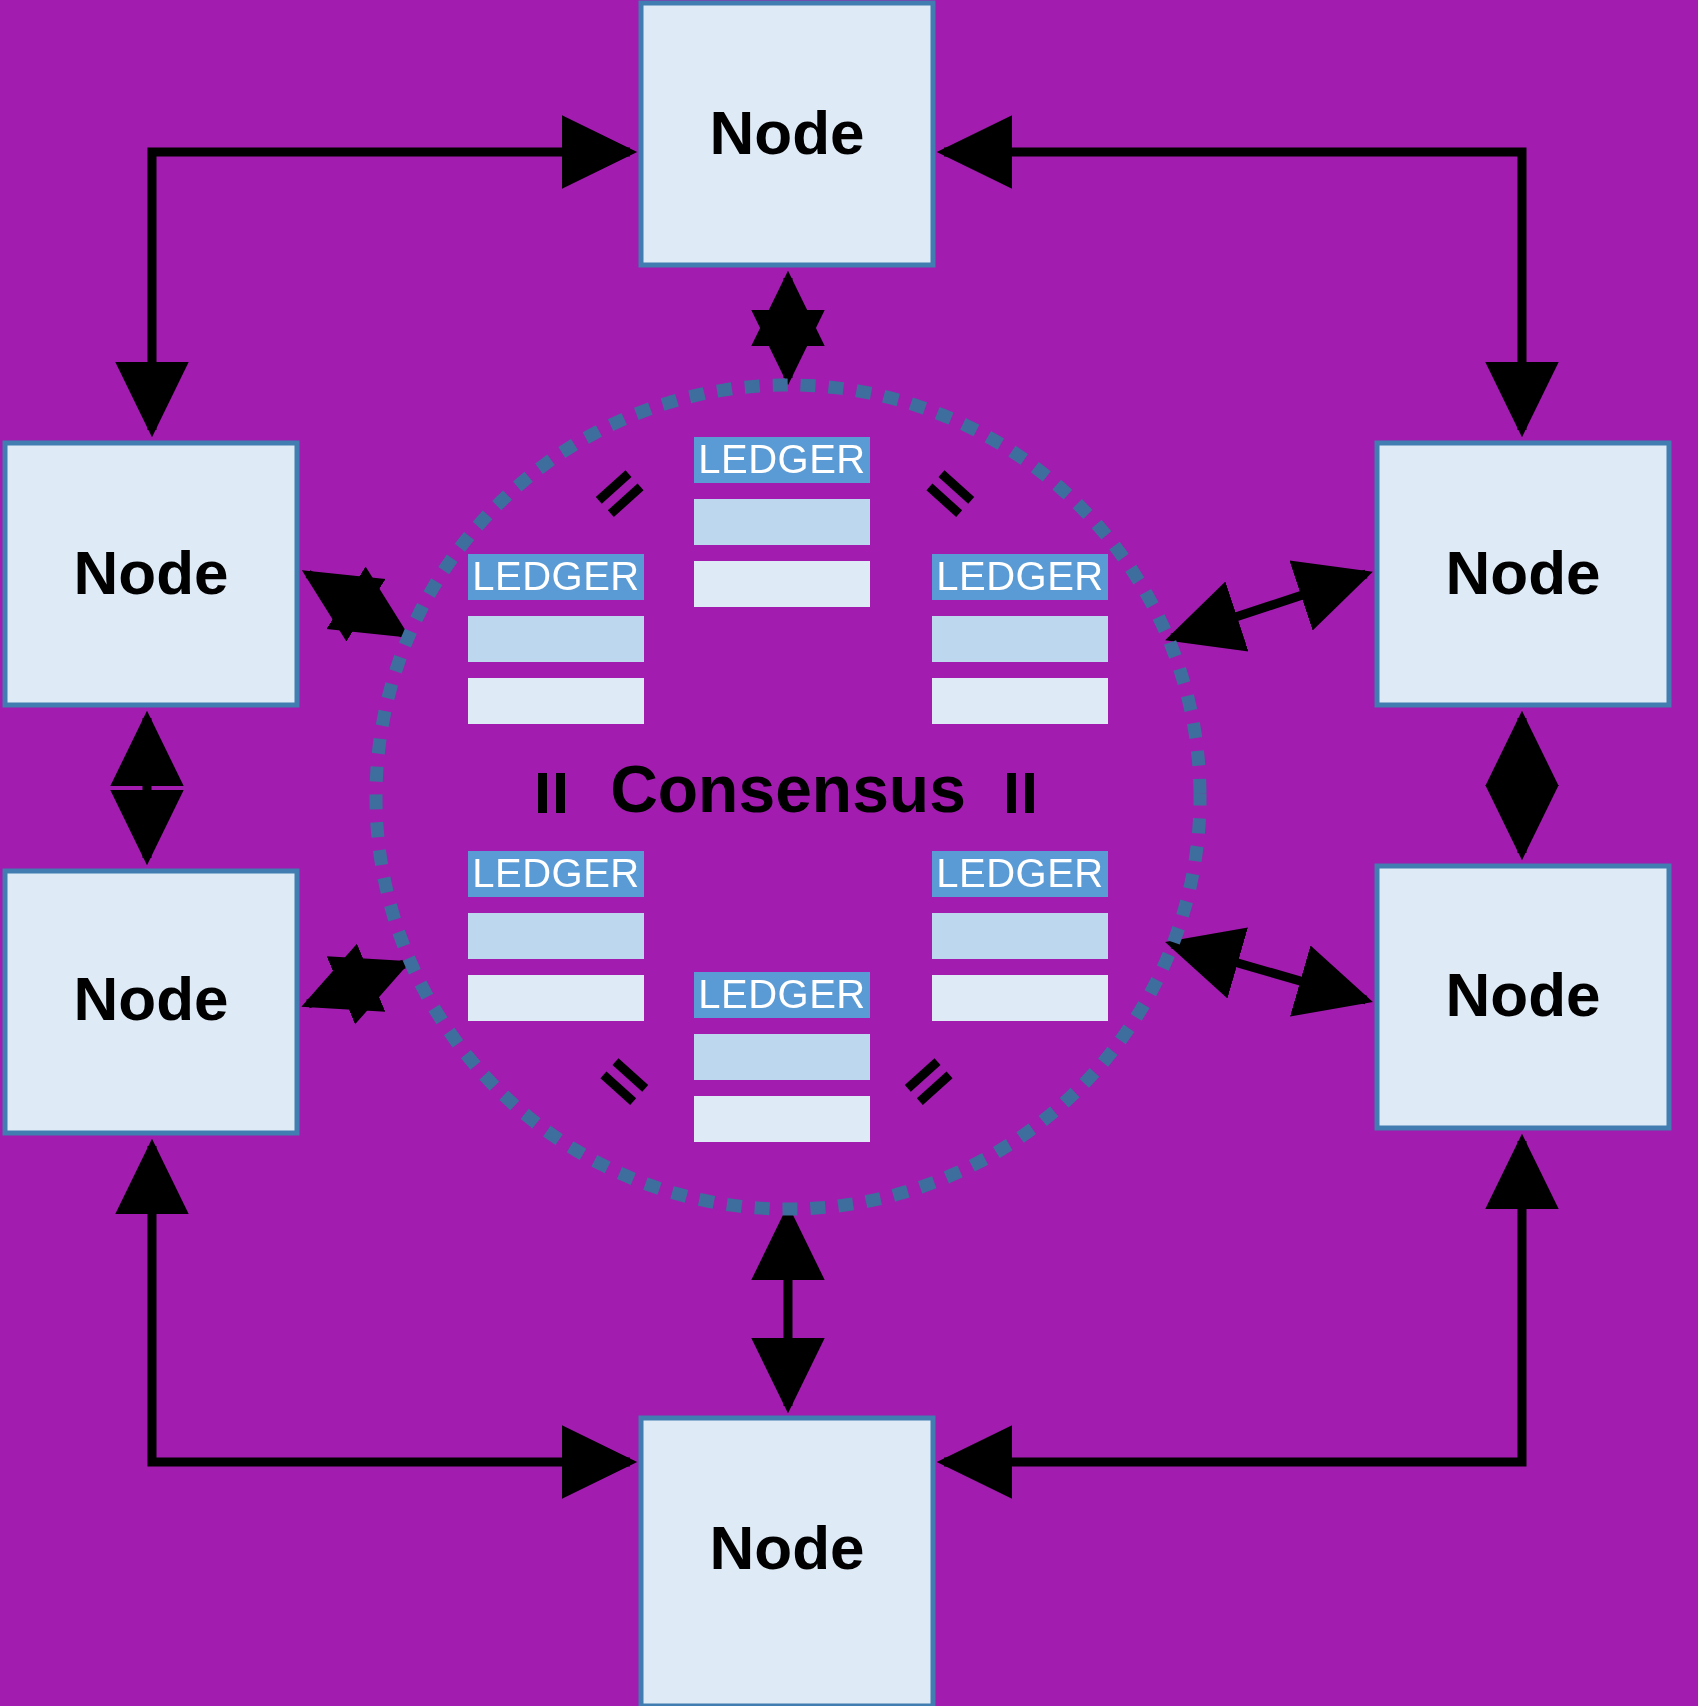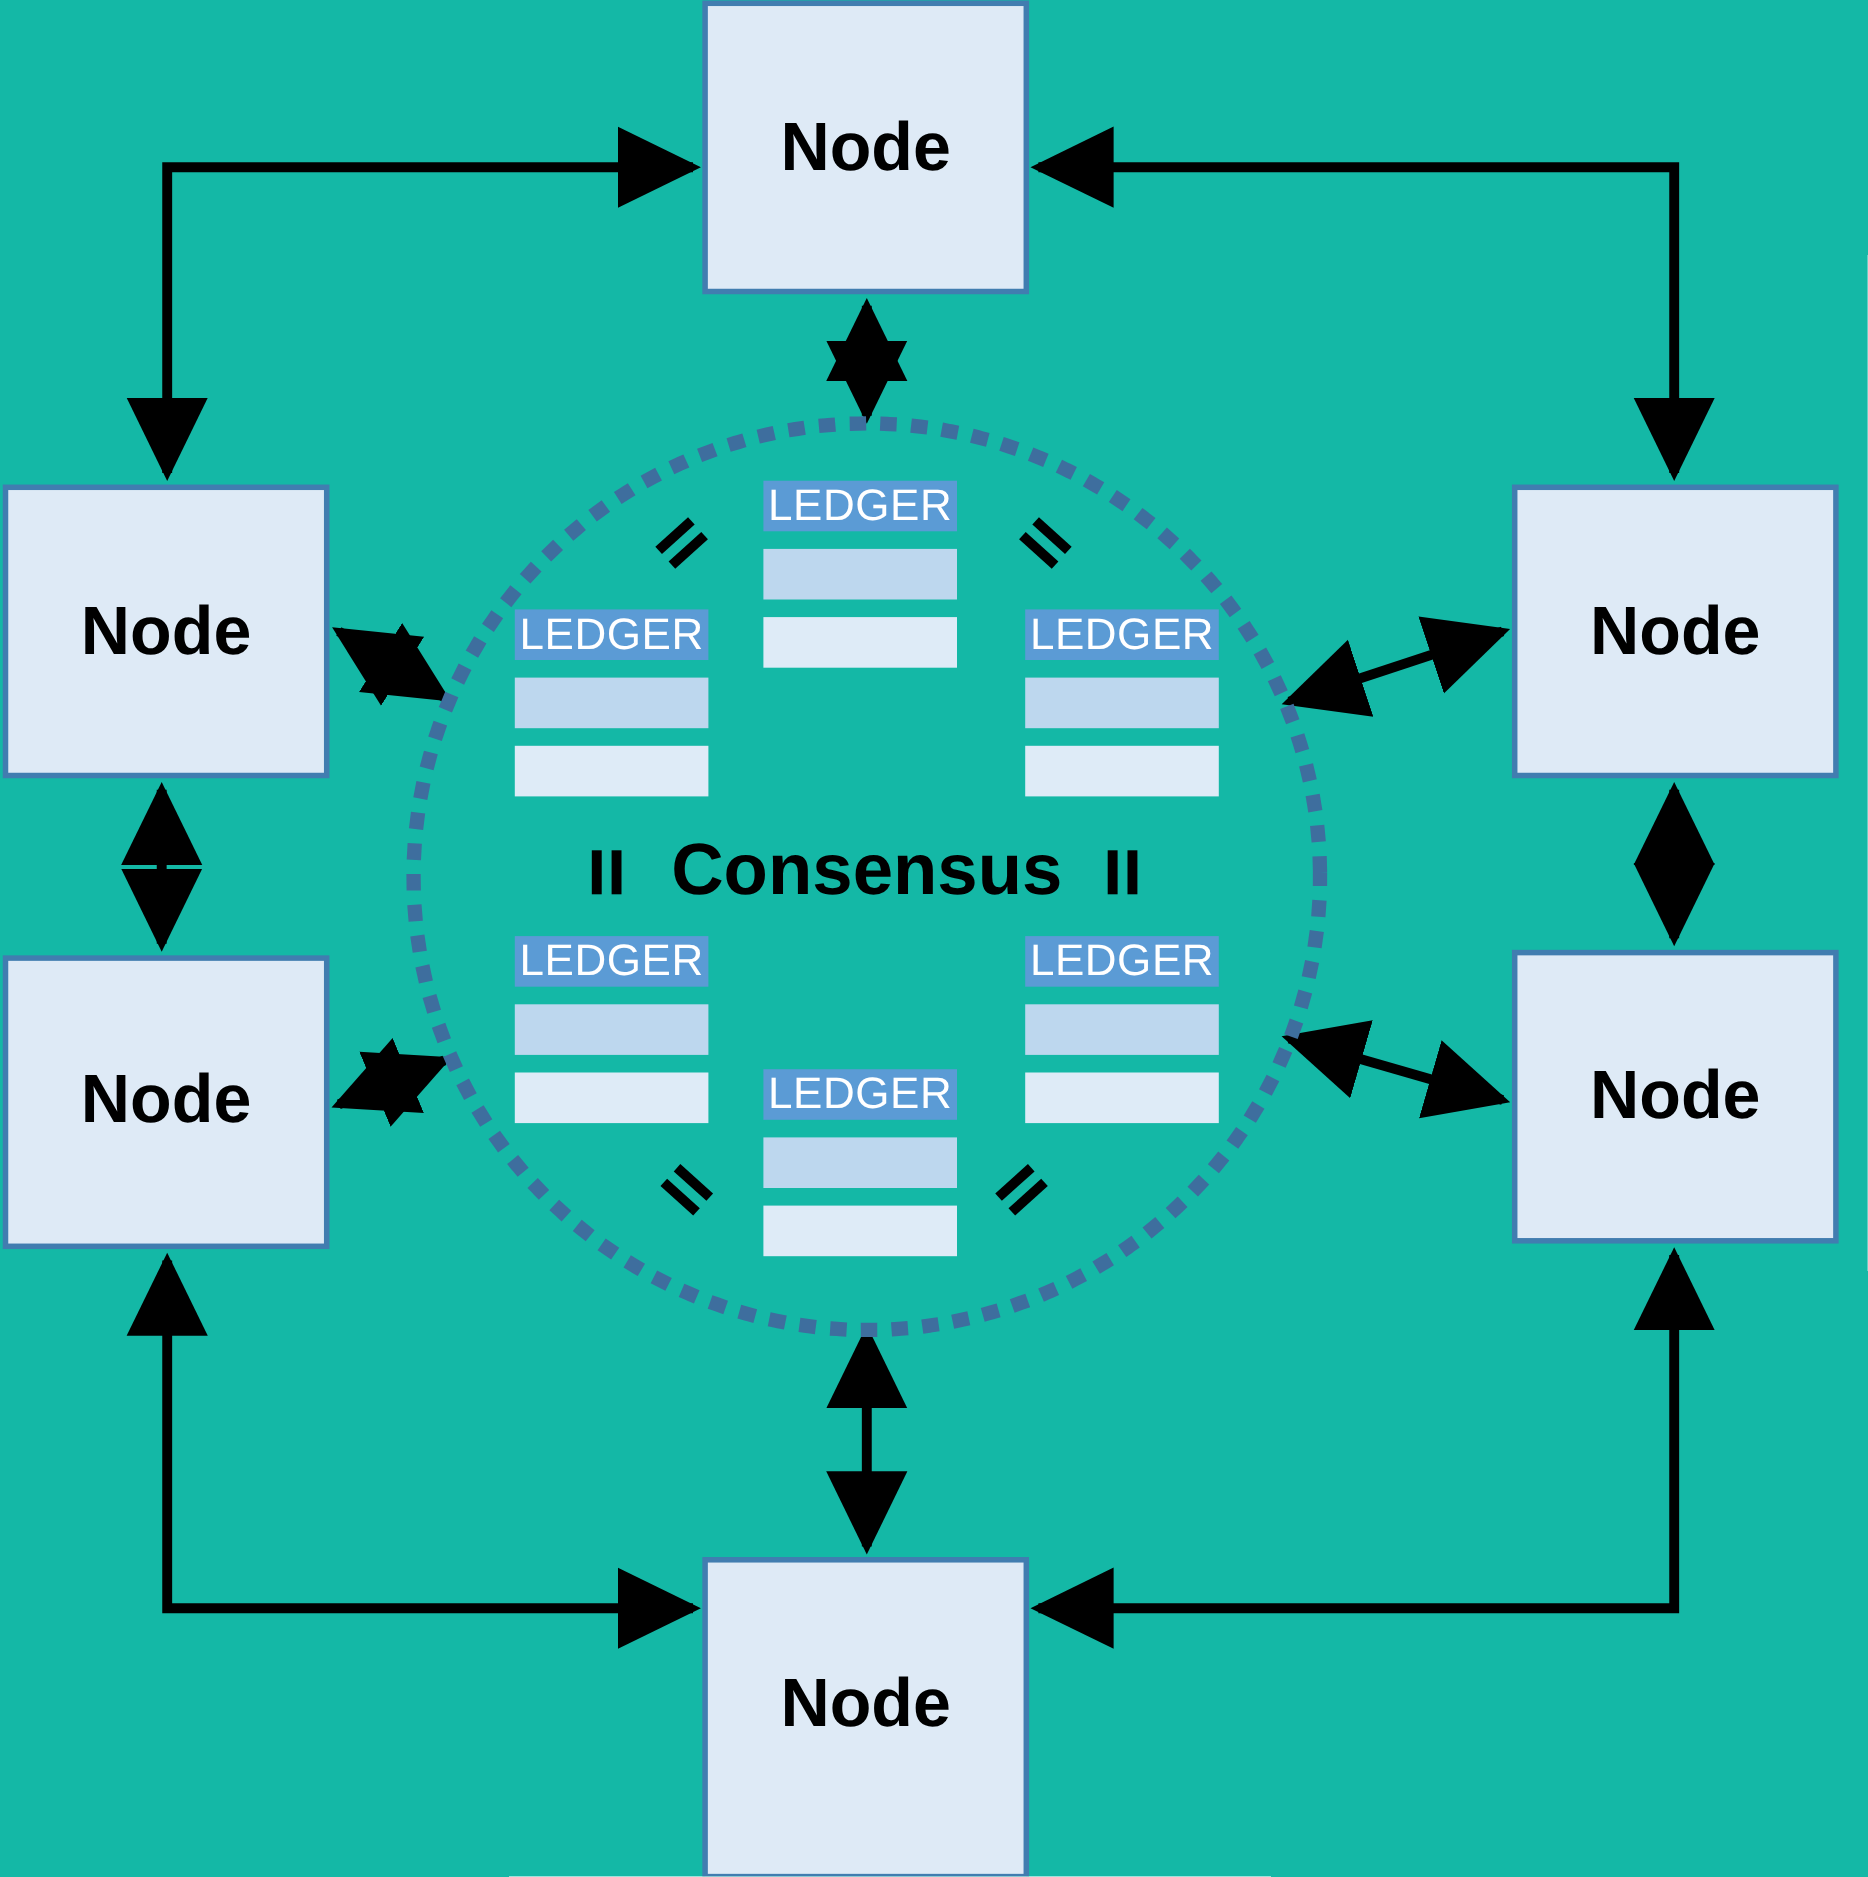--- a/index.html
+++ b/index.html
@@ -10,21 +10,21 @@
   body {
     width: 1698px;
     height: 1706px;
     font-family: "Liberation Sans", sans-serif;
     overflow: hidden;
   }
   #diagram-root {
     position: relative;
     width: 1698px;
     height: 1706px;
-    background: #14b8a6;
+    background: #a21caf;
   }
   svg.canvas {
     position: absolute;
     inset: 0;
     width: 1698px;
     height: 1706px;
     display: block;
   }
   .node-box-rect {
     fill: #DEEAF6;

